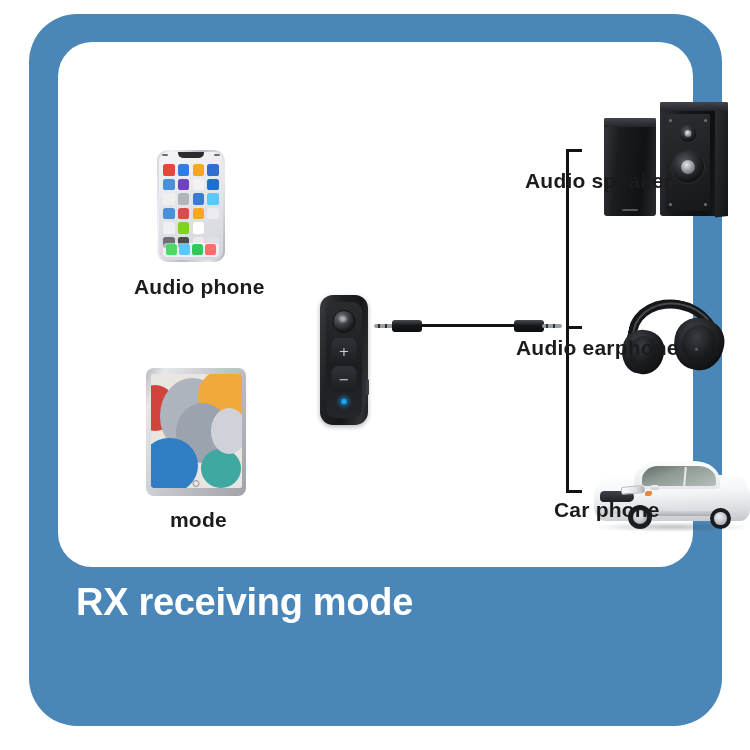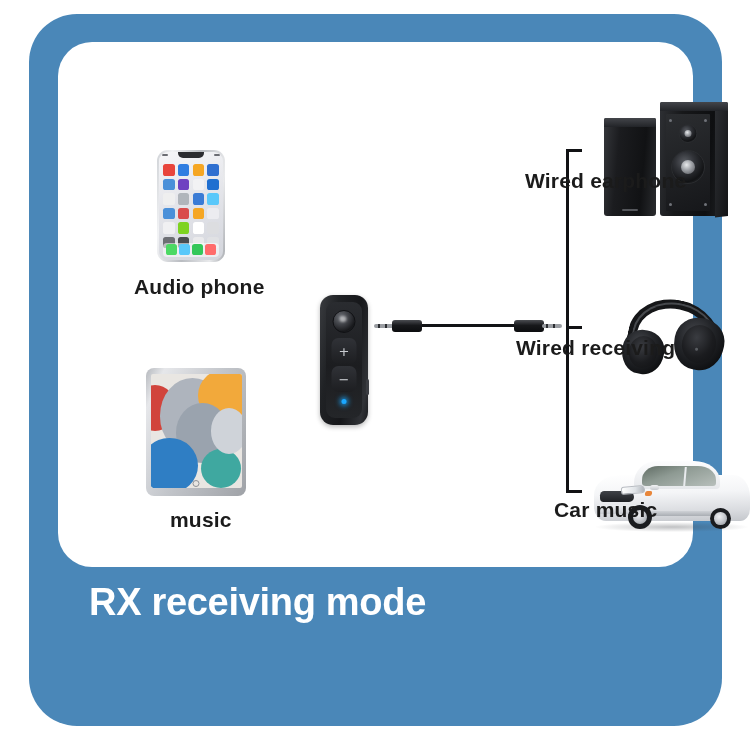--- a/index.html
+++ b/index.html
@@ -29,21 +29,21 @@
     position: absolute;
     left: 58px; top: 42px;
     width: 635px; height: 525px;
     background: #ffffff;
     border-radius: 34px;
   }
 
   
   .caption {
     position: absolute;
-    left: 89px; top: 580px;
+    left: 76px; top: 580px;
     width: 600px;
   }
   .caption-title {
     color: #ffffff;
     font-size: 38px;
     font-weight: bold;
     letter-spacing: -0.3px;
     line-height: 44px;
     white-space: nowrap;
   }
@@ -497,21 +497,21 @@
           <div class="blob" style="left:10%;top:4%;width:72%;height:66%;background:#aeb4bd;"></div>
           <div class="blob" style="left:52%;top:-4%;width:62%;height:46%;background:#f2a93b;"></div>
           <div class="blob" style="left:28%;top:26%;width:58%;height:52%;background:#9aa3ae;"></div>
           <div class="blob" style="left:-10%;top:56%;width:62%;height:48%;background:#2f7ec4;"></div>
           <div class="blob" style="left:56%;top:66%;width:44%;height:34%;background:#3fa8a0;"></div>
           <div class="blob" style="left:66%;top:30%;width:40%;height:40%;background:#cfd3d9;"></div>
           <div class="tablet-home"></div>
         </div>
       </div>
     </div>
-    <div class="label" style="left:112px; top:466px;">music</div>
+    <div class="label" style="left:112px; top:466px;">mode</div>
 
     <div class="receiver">
       <div class="recv-body">
         <div class="recv-face">
           <div class="recv-mfb"></div>
           <div class="recv-key recv-plus">+</div>
           <div class="recv-key recv-minus">−</div>
           <div class="recv-led"></div>
         </div>
       </div>
@@ -546,51 +546,51 @@
         <div class="spk-baffle">
           <div class="driver driver-t"></div>
           <div class="driver driver-w"></div>
           <div class="screw" style="left:3px;top:5px;"></div>
           <div class="screw" style="right:3px;top:5px;"></div>
           <div class="screw" style="left:3px;bottom:5px;"></div>
           <div class="screw" style="right:3px;bottom:5px;"></div>
         </div>
       </div>
     </div>
-    <div class="label" style="left:467px; top:127px;">Wired earphone</div>
+    <div class="label" style="left:467px; top:127px;">Audio speaker</div>
 
     <div class="headphones">
       <div class="hp-band"></div>
       <div class="hp-band-hl"></div>
       <div class="hp-cup hp-cup-l">
         <div class="hp-cup-inner"></div>
       </div>
       <div class="hp-cup hp-cup-r">
         <div class="hp-cup-inner"></div>
         <div class="hp-dot"></div>
       </div>
     </div>
-    <div class="label" style="left:458px; top:294px;">Wired receiving</div>
+    <div class="label" style="left:458px; top:294px;">Audio earphone</div>
 
     <div class="car">
       <div class="car-shadow"></div>
       <div class="car-body"></div>
       <div class="car-roof"></div>
       <div class="car-glass"></div>
       <div class="car-glass-split"></div>
       <div class="car-rocker"></div>
       <div class="car-grille"></div>
       <div class="car-light"></div>
       <div class="car-sidemark"></div>
       <div class="car-mirror"></div>
       <div class="car-bumper"></div>
       <div class="car-wheel wheel-r"></div>
       <div class="car-wheel wheel-f"></div>
     </div>
-    <div class="label" style="left:496px; top:456px;">Car music</div>
+    <div class="label" style="left:496px; top:456px;">Car phone</div>
 
   </div>
 
   <div class="caption">
     <div class="caption-title">RX receiving mode</div>
   </div>
 
 </div>
 
 </body></html>

